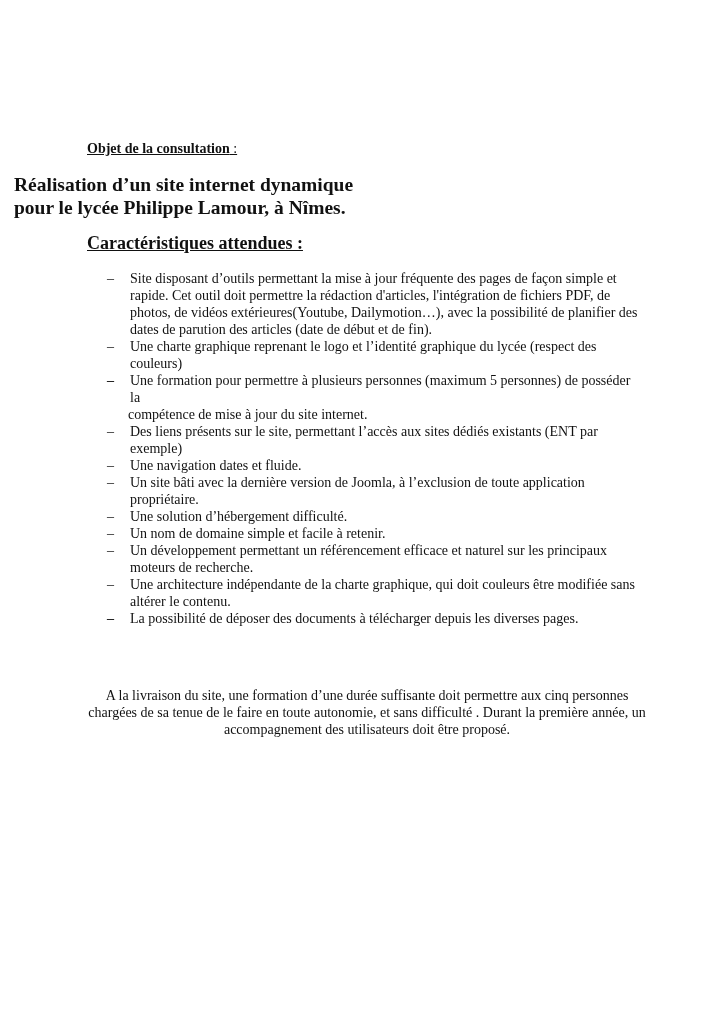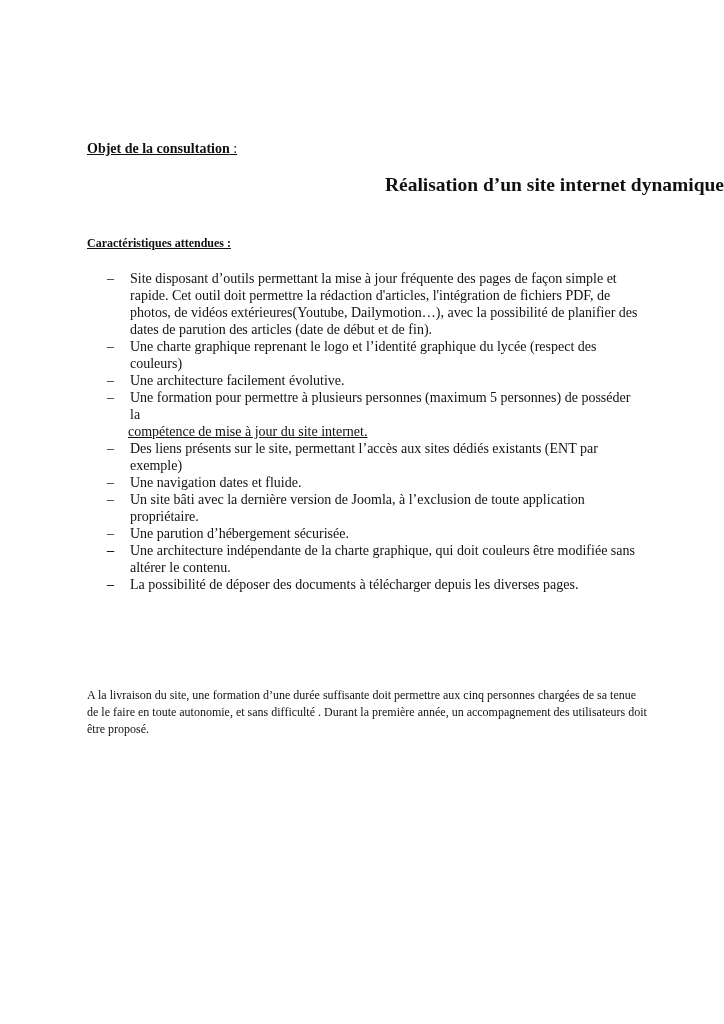--- a/index.html
+++ b/index.html
@@ -10,66 +10,67 @@
     }
     .page { position: absolute; left: 0; top: 0; width: 724px; height: 996px; margin-top: 26px; }
     .objet {
       position: absolute; left: 87px; top: 114px;
       font-size: 14px; line-height: 17px;
       text-decoration: underline;
     }
     .objet .b { font-weight: bold; }
     .title {
       position: absolute; left: 0; width: 724px; top: 147px;
-      text-align: right; font-weight: bold;
+      text-align: left; font-weight: bold;
       font-size: 19.5px; line-height: 23px;
       padding-left: 14px; box-sizing: border-box;
     }
     .subhead {
       position: absolute; left: 87px; top: 209px;
-      font-size: 12px; line-height: 17px;
+      font-size: 18px; line-height: 17px;
       font-weight: bold; text-decoration: underline;
     }
     .list {
       position: absolute; left: 0; top: 244px; width: 724px;
       margin: 0; padding: 0; list-style: none;
       font-size: 14px; line-height: 17px;
     }
     .list li { position: relative; padding-left: 130px; width: 510px; }
     .list li .dash {
       position: absolute; left: 107px; top: 0;
     }
-    .list li .cont { display: block; margin-left: -2px; text-decoration: underline; }
+    .list li .cont { display: block; margin-left: -2px; }
     .closing {
       position: absolute; left: 87px; top: 661px; width: 560px;
-      font-size: 12px; line-height: 17px;
+      font-size: 14px; line-height: 17px; text-align: center;
     }
   </style>
 </head>
 <body>
 
 <div class="page">
   <div class="objet"><span class="b">Objet de la consultation</span><span> :</span></div>
 
   <div class="title">
     <div>Réalisation d’un site internet dynamique</div>
+    <div>pour le lycée Philippe Lamour, à Nîmes.</div>
   </div>
 
   <div class="subhead">Caractéristiques attendues :</div>
 
   <ul class="list" id="req-list">
       <li><span class="dash">–</span><span>Site disposant d’outils permettant la mise à jour fréquente des pages de façon simple et rapide. Cet outil doit permettre la rédaction d'articles, l'intégration de fichiers PDF, de photos, de vidéos extérieures(Youtube, Dailymotion…), avec la possibilité de planifier des dates de parution des articles (date de début et de fin).</span></li>
       <li><span class="dash">–</span><span>Une charte graphique reprenant le logo et l’identité graphique du lycée (respect des couleurs)</span></li>
-      <li><span class="dash">–</span><span>Une architecture facilement évolutive.</span></li>
+      <li><span class="dash">–</span></li>
       <li><span class="dash">–</span><span>Une formation pour permettre à plusieurs personnes (maximum 5 personnes) de posséder la</span><span class="cont">compétence de mise à jour du site internet.</span></li>
       <li><span class="dash">–</span><span>Des liens présents sur le site, permettant l’accès aux sites dédiés existants (ENT par exemple)</span></li>
       <li><span class="dash">–</span><span>Une navigation dates et fluide.</span></li>
       <li><span class="dash">–</span><span>Un site bâti avec la dernière version de Joomla, à l’exclusion de toute application propriétaire.</span></li>
-      <li><span class="dash">–</span><span>Une parution d’hébergement sécurisée.</span></li>
-      <li><span class="dash">–</span></li>
-      <li><span class="dash">–</span></li>
+      <li><span class="dash">–</span><span>Une solution d’hébergement difficulté.</span></li>
+      <li><span class="dash">–</span><span>Un nom de domaine simple et facile à retenir.</span></li>
+      <li><span class="dash">–</span><span>Un développement permettant un référencement efficace et naturel sur les principaux moteurs de recherche.</span></li>
       <li><span class="dash">–</span><span>Une architecture indépendante de la charte graphique, qui doit couleurs être modifiée sans altérer le contenu.</span></li>
       <li><span class="dash">–</span></li>
       <li><span class="dash">–</span><span>La possibilité de déposer des documents à télécharger depuis les diverses pages.</span></li>
     </ul>
 
   <div class="closing">A la livraison du site, une formation d’une durée suffisante doit permettre aux cinq personnes chargées de sa tenue de le faire en toute autonomie, et sans difficulté . Durant la première année, un accompagnement des utilisateurs doit être proposé.</div>
 </div>
 
 </body></html>

